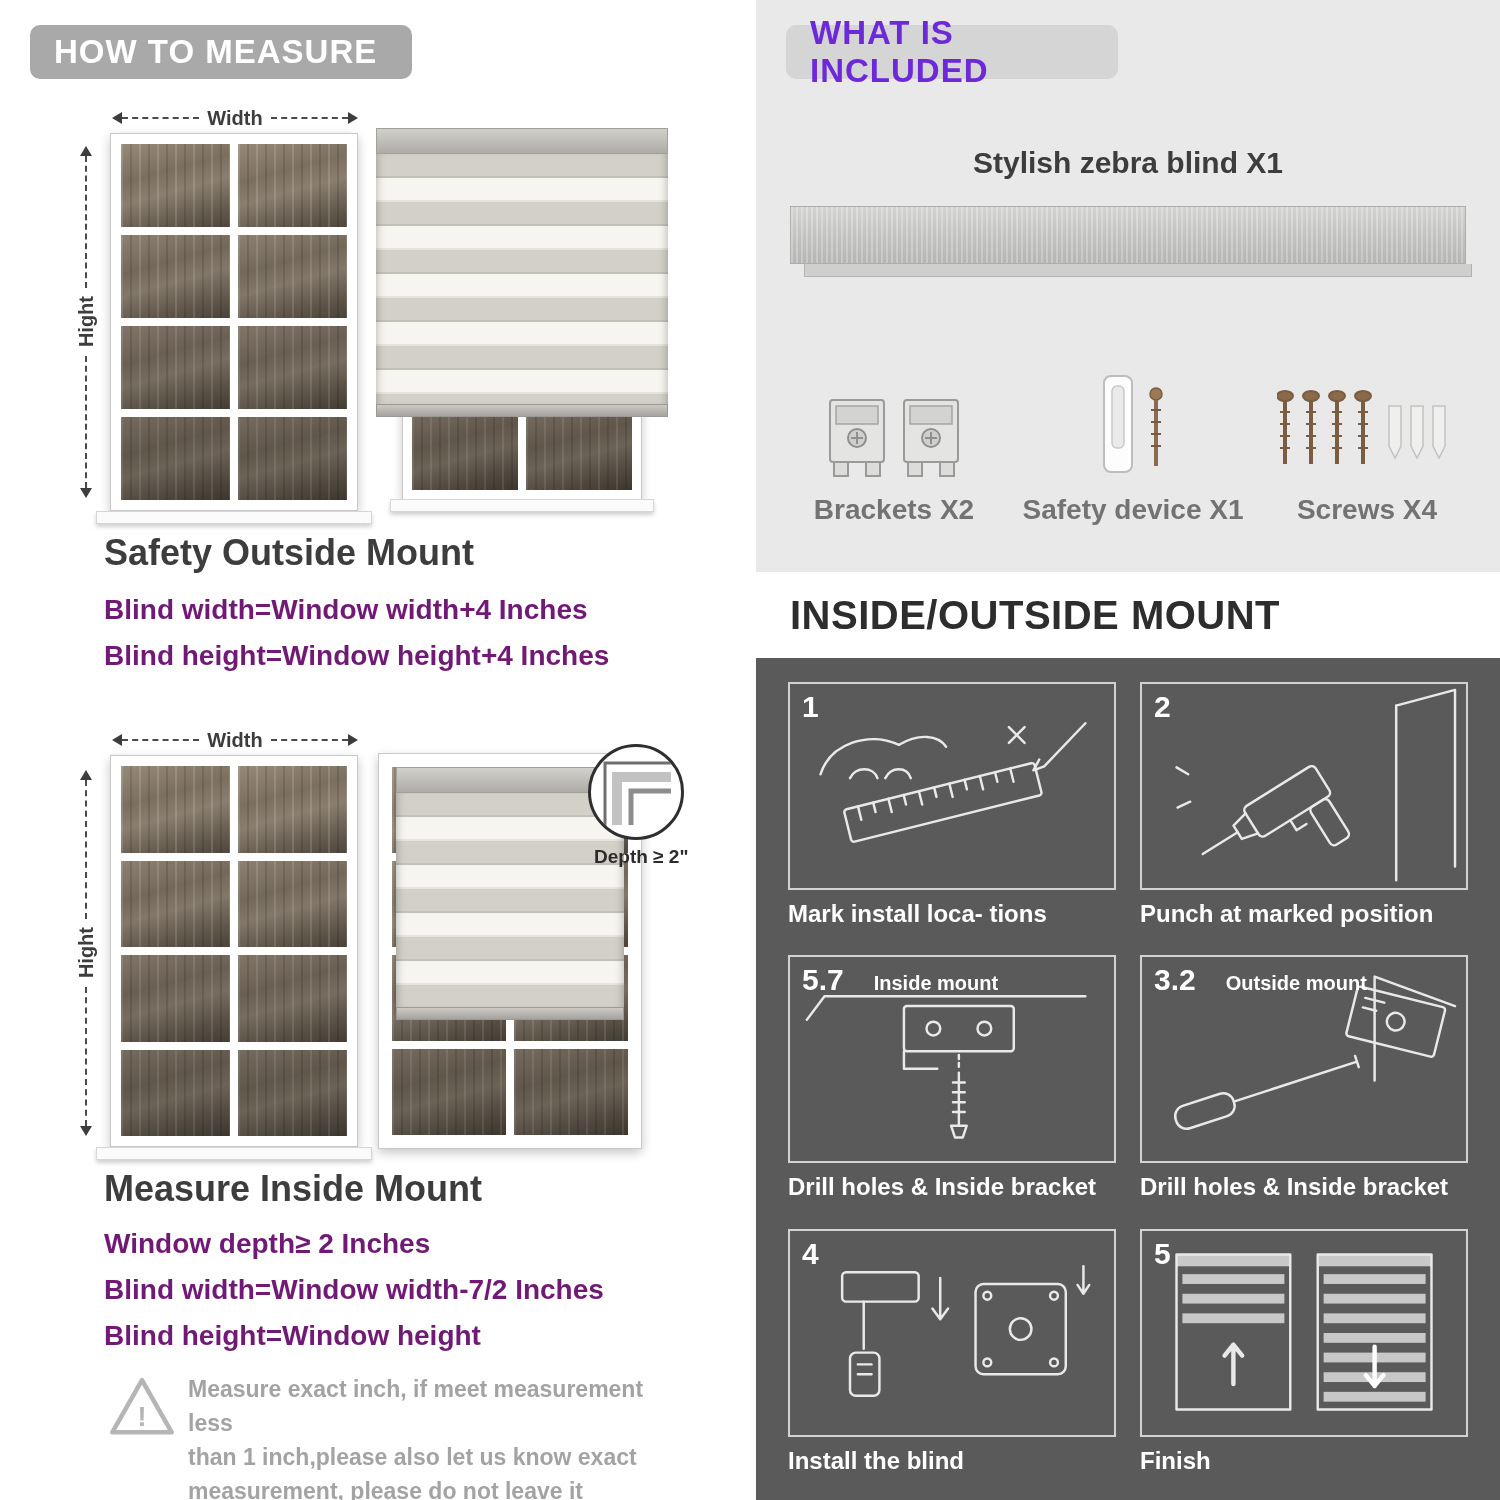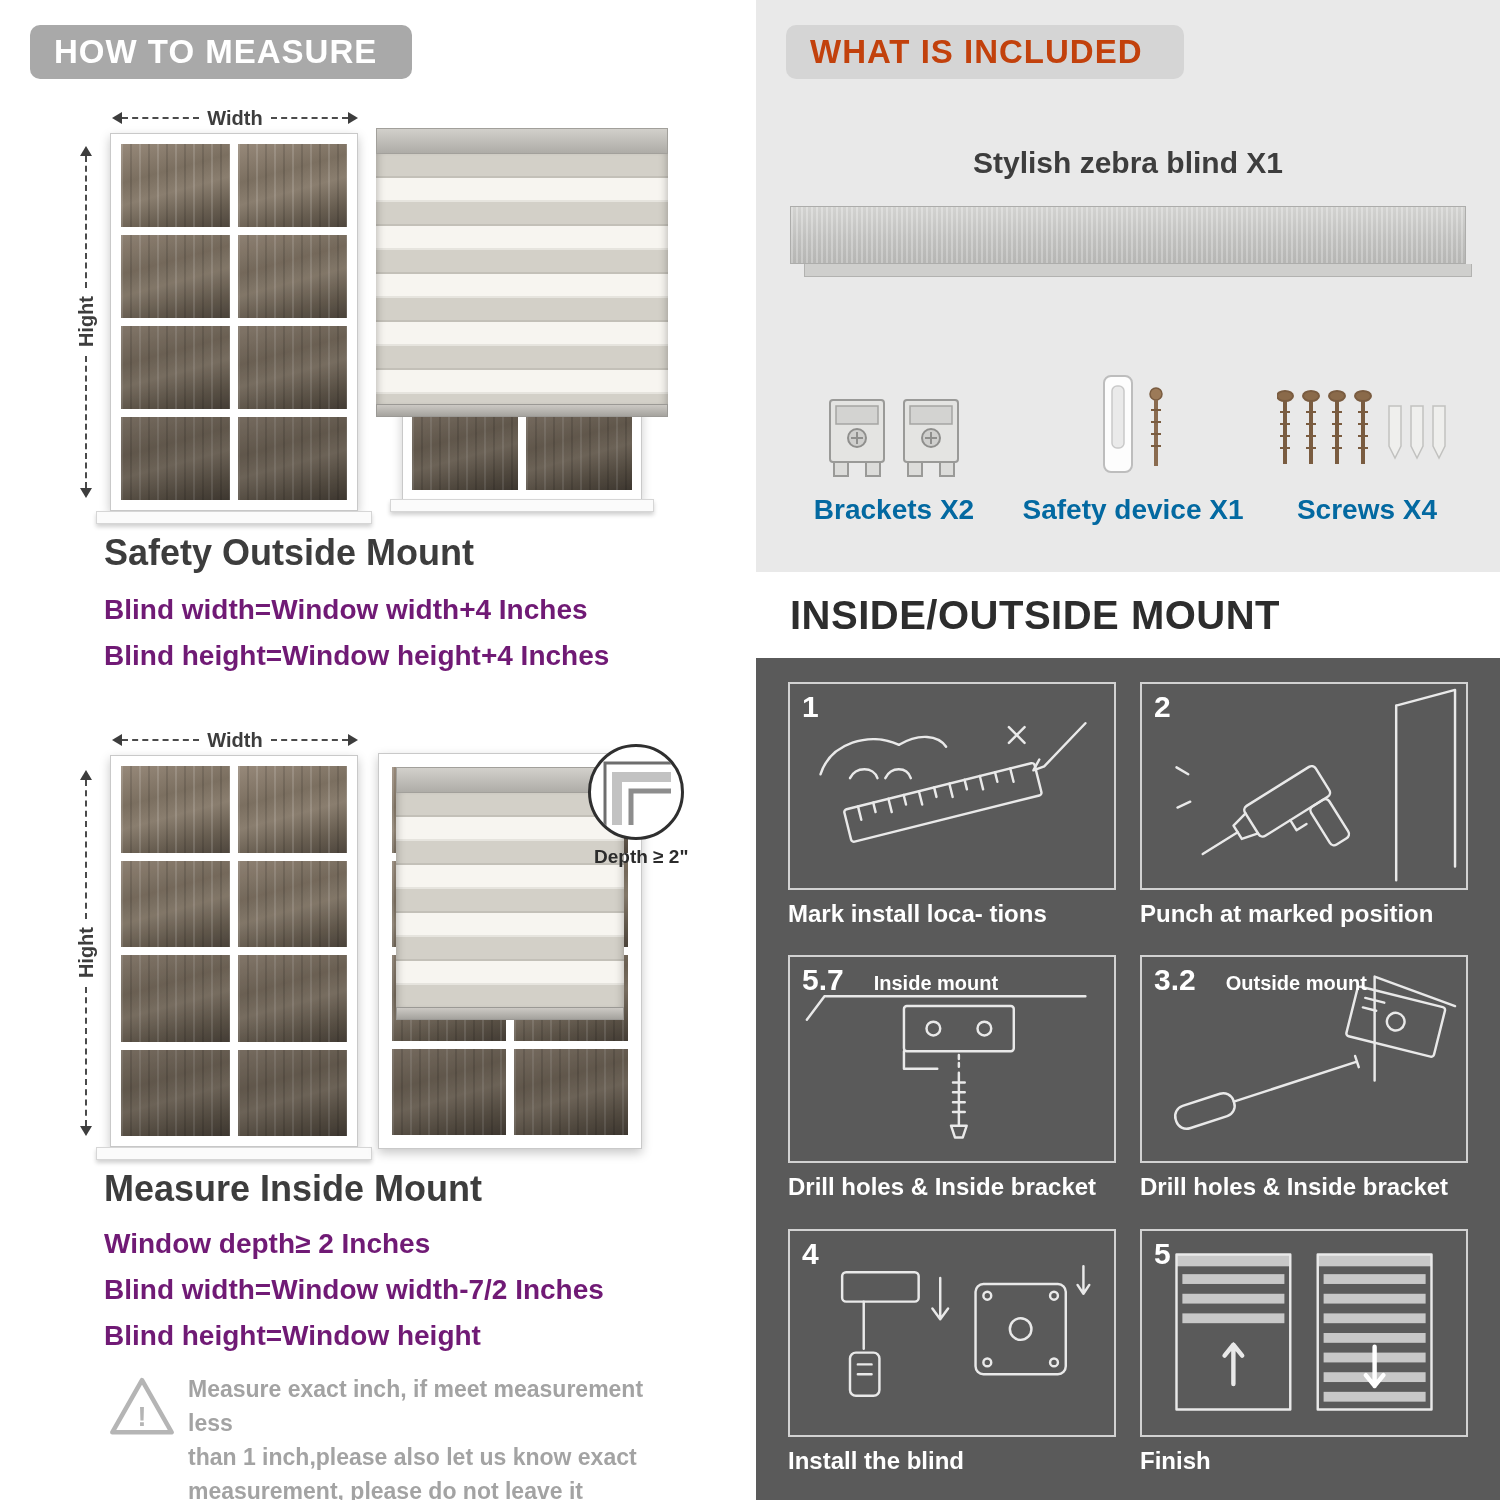--- a/index.html
+++ b/index.html
@@ -86,41 +86,41 @@
 
   .h-title { font-size:36px; font-weight:700; color:#3d3d3d; }
   .rule { font-size:28px; font-weight:700; color:#701a75; }
 
   .note-text span { display:block; font-size:23px; font-weight:700; color:#a3a3a3; line-height:34px; }
 
   
   .rp { position:absolute; left:756px; top:0; width:744px; height:1500px; }
   .rp-top { position:absolute; left:0; top:0; width:744px; height:572px; background:#e9e9e9; }
   .banner-right {
-    left:30px; top:25px; width:398px; height:54px;
+    left:30px; top:25px; width:332px; height:54px;
     background:#d5d5d5; border-radius:10px;
     display:flex; align-items:center; padding-left:24px;
-    color:#c2410c; font-size:33px; font-weight:700; letter-spacing:1px;
+    color:#6d28d9; font-size:33px; font-weight:700; letter-spacing:1px;
   }
   .product-label { left:0; right:0; top:146px; text-align:center; font-size:30px; font-weight:700; color:#3d3d3d; }
 
   .headrail { left:34px; top:206px; width:676px; }
   .hr-top {
     height:58px;
     background:
       repeating-linear-gradient(90deg, rgba(255,255,255,.22) 0 2px, rgba(0,0,0,.02) 2px 5px),
       linear-gradient(180deg,#d7d7d5 0%,#c5c5c3 55%,#b9b9b7 100%);
     border:1px solid #adadab;
   }
   .hr-bottom { height:13px; margin-left:14px; width:calc(100% - 8px); background:#cfcfcd; border:1px solid #b2b2b0; border-top:none; }
 
   .items { position:absolute; left:28px; right:28px; top:340px; display:flex; justify-content:space-between; }
   .item { display:flex; flex-direction:column; align-items:center; }
   .item-icons { height:140px; display:flex; align-items:flex-end; justify-content:center; gap:12px; }
-  .item-label { margin-top:14px; font-size:28px; font-weight:700; color:#0369a1; white-space:nowrap; }
+  .item-label { margin-top:14px; font-size:28px; font-weight:700; color:#737373; white-space:nowrap; }
 
   .rp-band { position:absolute; left:0; top:572px; width:744px; height:86px; background:#fff; display:flex; align-items:center; padding-left:34px; }
   .mount-title { font-size:40px; font-weight:800; color:#2d2d2d; letter-spacing:.5px; }
 
   .rp-dark { position:absolute; left:0; top:658px; width:744px; height:842px; background:#5a5a5a; }
   .steps { position:absolute; inset:0; padding:24px 32px 20px 32px; display:grid; grid-template-columns:1fr 1fr; column-gap:24px; row-gap:22px; }
   .step { display:flex; flex-direction:column; }
   .step-box { height:208px; border:2px solid #d2d2d2; position:relative; }
   .step-box svg { position:absolute; inset:0; width:100%; height:100%; }
   .step-head { position:absolute; top:6px; left:12px; display:flex; align-items:baseline; gap:30px; color:#fff; z-index:2; }

